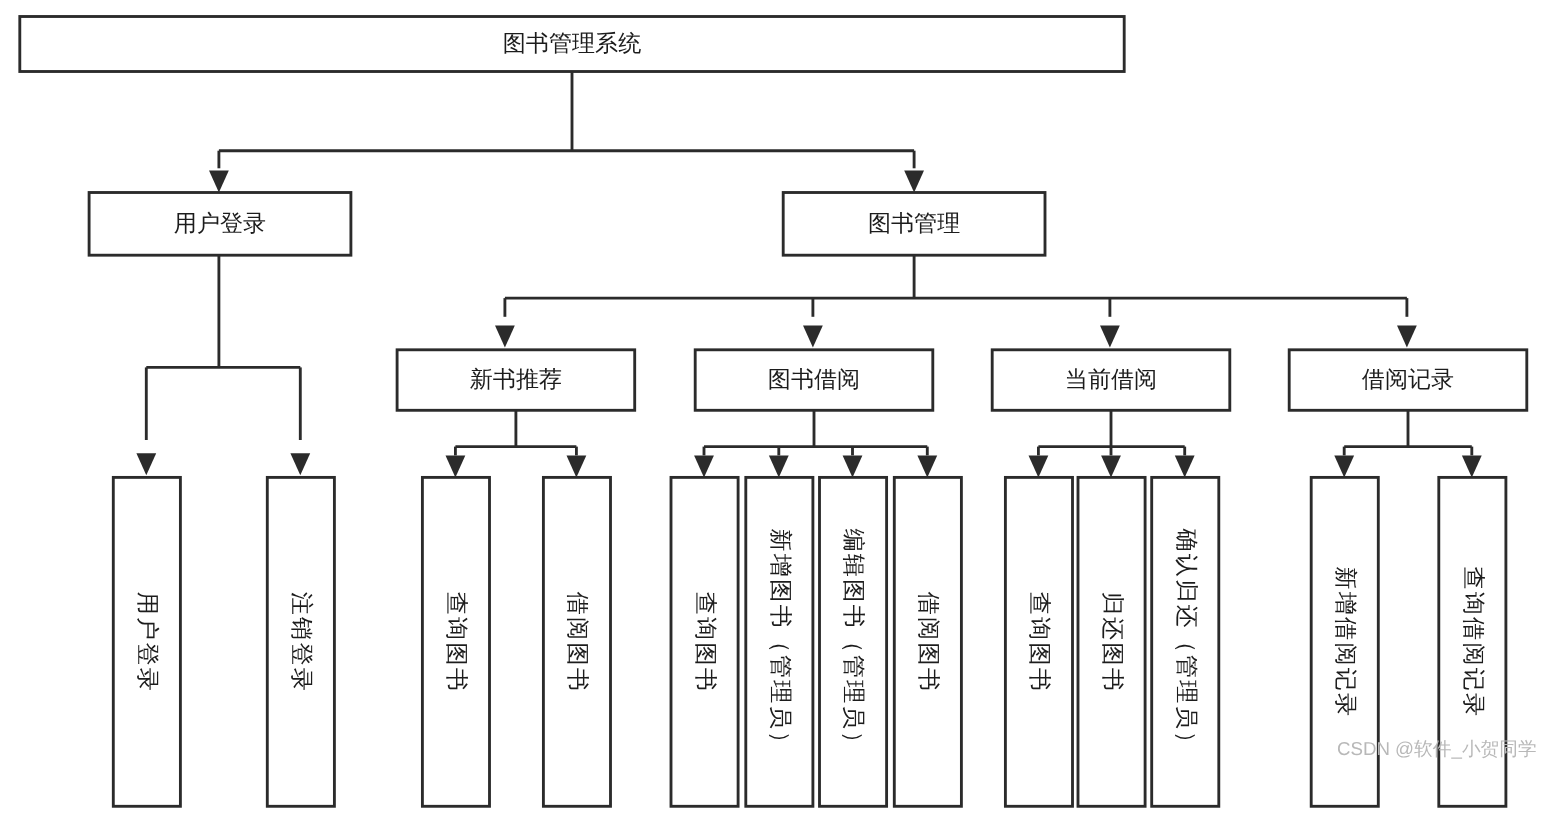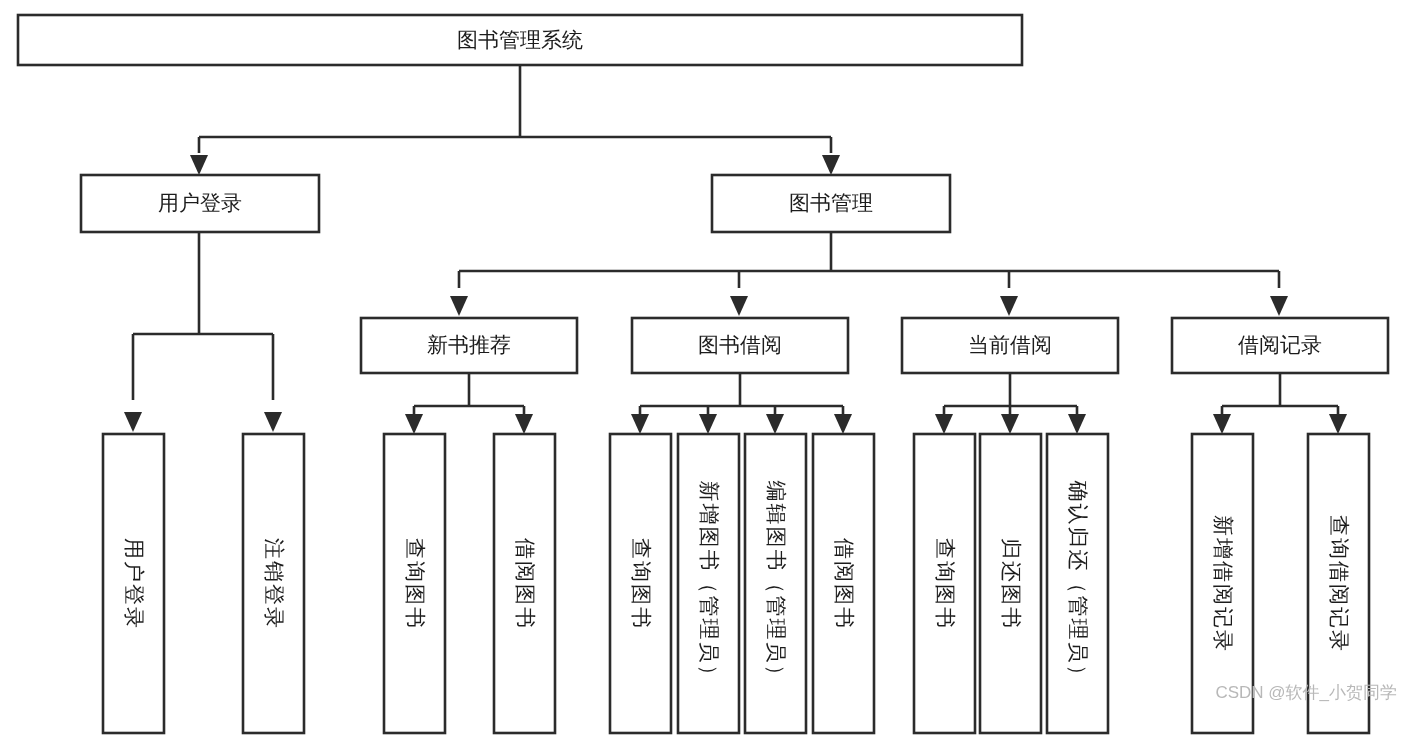--- a/index.html
+++ b/index.html
@@ -52,21 +52,21 @@
     fill: #1c1c1c;
     font-family: "Liberation Sans", "DejaVu Sans", sans-serif;
     font-size: 21px;
     letter-spacing: 2px;
     text-anchor: middle;
     dominant-baseline: middle;
   }
   .watermark-text {
     position: absolute;
     right: 8px;
-    bottom: 4px;
+    bottom: 16px;
     font-family: "Liberation Sans", "DejaVu Sans", sans-serif;
     font-size: 17px;
     color: #b8b8b8;
     white-space: nowrap;
     user-select: none;
   }
 </style>
 </head>
 <body>
 

